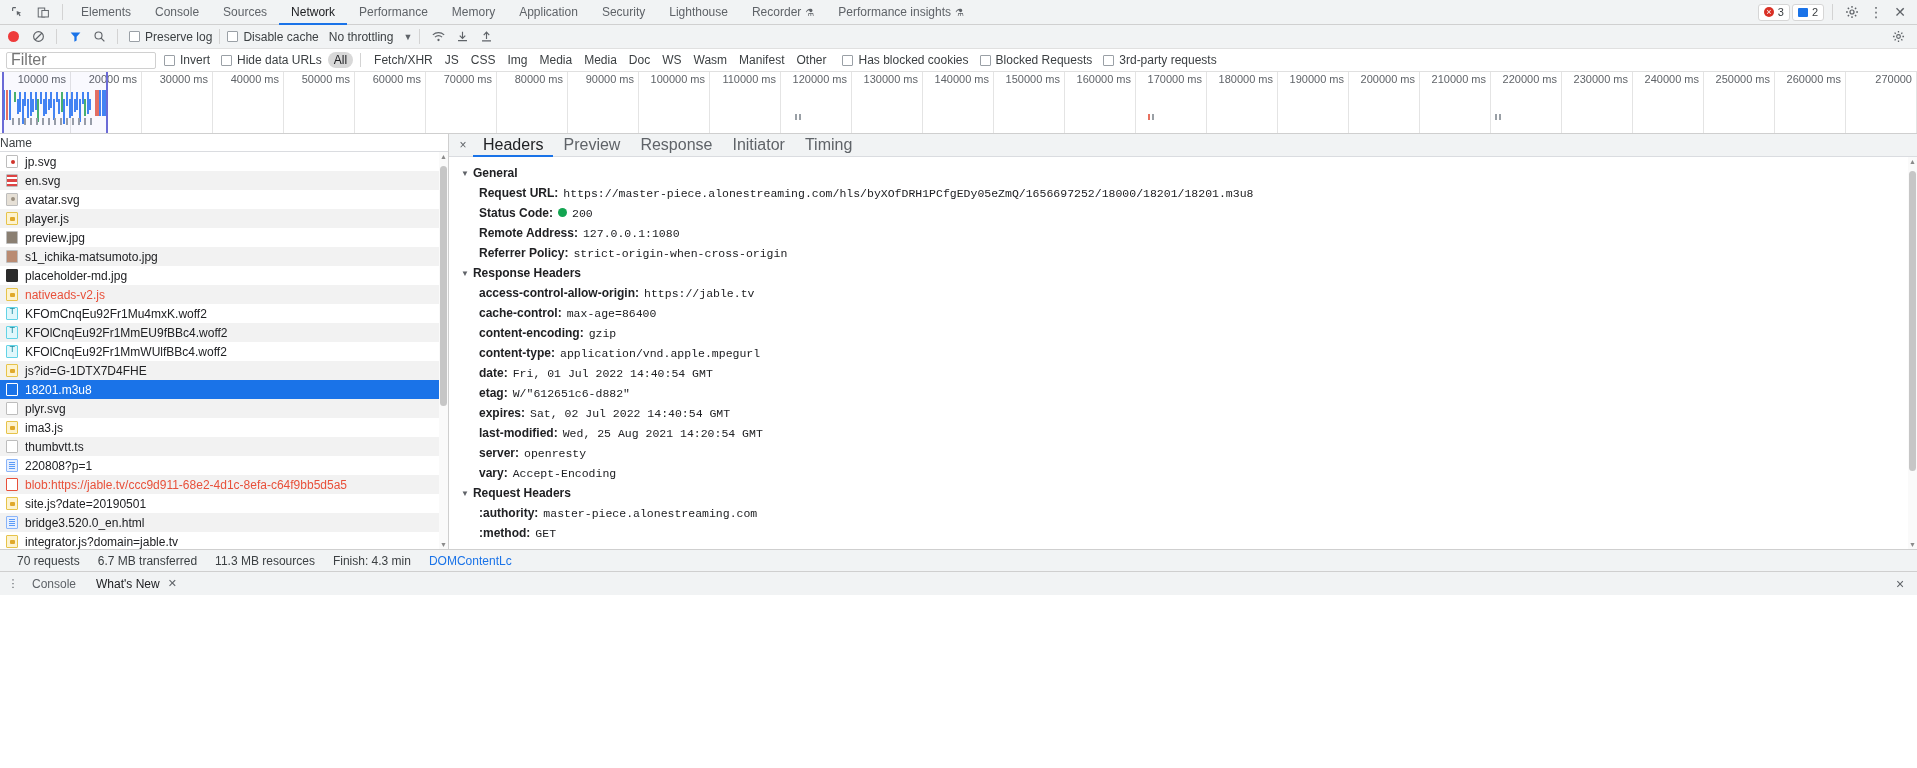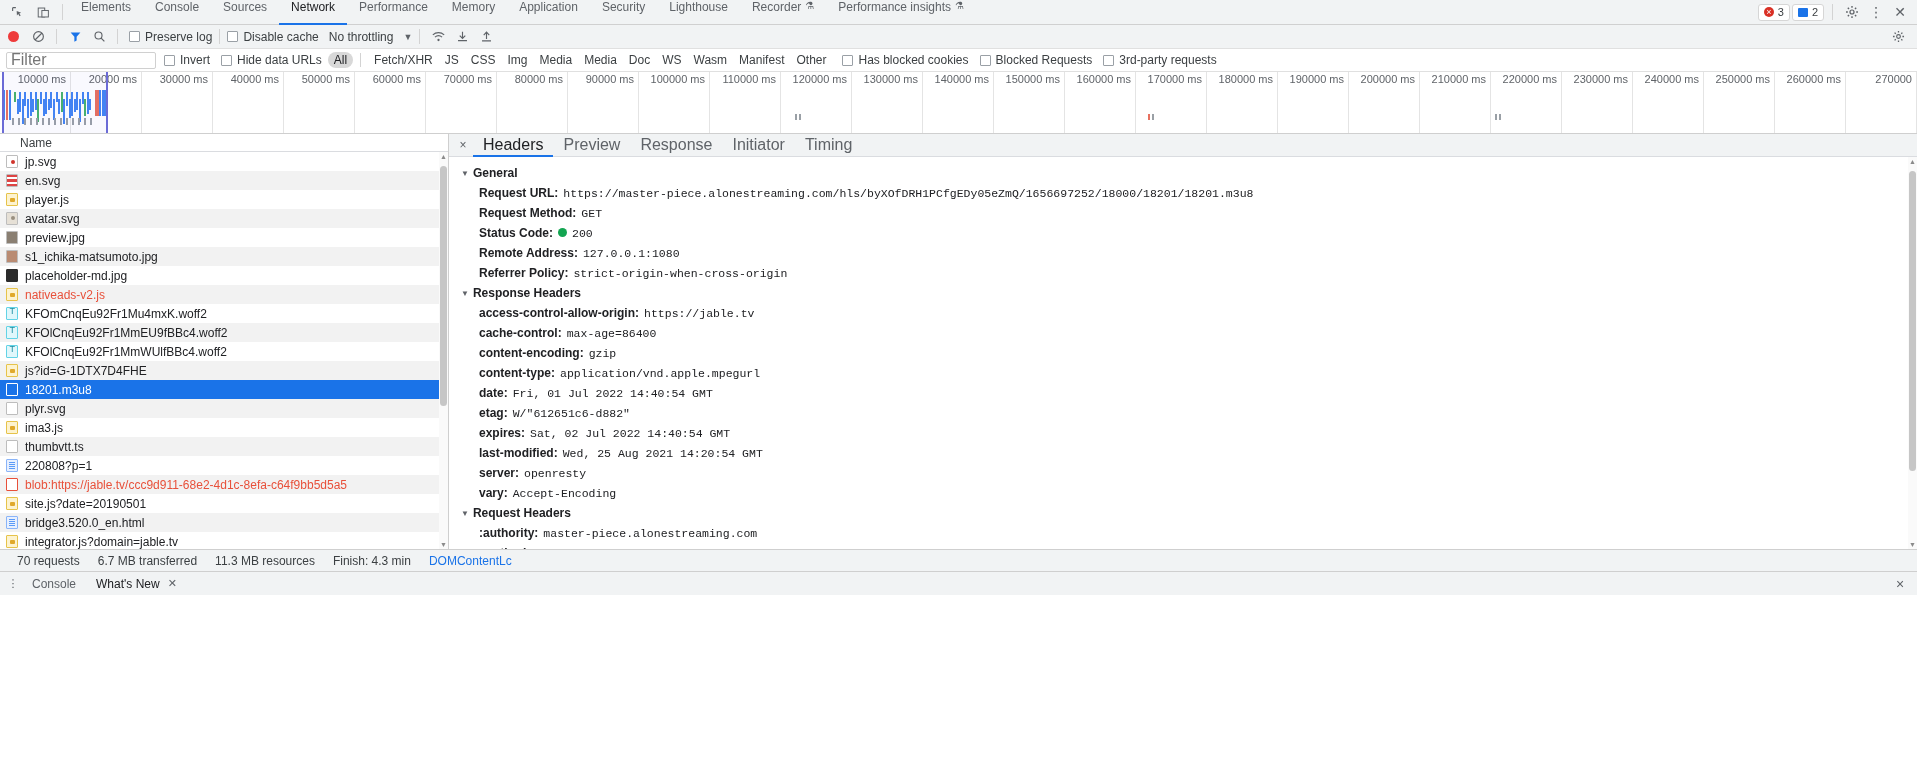--- a/index.html
+++ b/index.html
@@ -18,21 +18,21 @@
     background:#f1f3f4; border-bottom:1px solid #d0d0d0;
     padding-left:4px;
   }
   .tb-icon {
     width:26px; height:24px; display:flex; align-items:center; justify-content:center;
     color:#5f6368;
   }
   .tb-sep { width:1px; height:16px; background:#d3d3d3; margin:0 6px; }
   .maintabs { display:flex; align-items:stretch; height:25px; }
   .mtab {
-    padding:0 12px; display:flex; height:25px;
+    padding:0 12px; display:flex; align-items:center; height:25px;
     color:#5f6368; font-size:12px; white-space:nowrap;
   }
   .mtab.active { color:#202124; box-shadow: inset 0 -2px 0 #1a73e8; }
   .mtab .flask { font-size:10px; margin-left:4px; }
   .topbar-right { margin-left:auto; display:flex; align-items:center; padding-right:6px; gap:2px;}
   .badge {
     display:flex; align-items:center; gap:4px; border:1px solid #d6d6d6;
     border-radius:3px; padding:1px 5px; height:17px; background:#fff; font-size:11px; color:#3c4043;
   }
   .dot-err { width:10px;height:10px;border-radius:50%;background:#d93025;display:inline-block;position:relative;}
@@ -84,21 +84,21 @@
   .bar.t { background:#9aa0a6; }
   .selwin {
     position:absolute; top:0; bottom:0; border-left:2px solid #6b6bd6; border-right:2px solid #6b6bd6;
     background:rgba(100,100,220,0.04);
   }
 
   
   .split { display:flex; height:415px; }
   .leftpane { width:449px; border-right:1px solid #cfcfcf; display:flex; flex-direction:column; background:#fff; position:relative;}
   .nameheader {
-    height:18px; font-size:12px; color:#3c4043; padding:2px 0 0 20px;
+    height:18px; font-size:12px; color:#3c4043; padding:2px 0 0 0;
     border-bottom:1px solid #dadce0; background:#fff;
   }
   .rowlist { flex:1; overflow:hidden; position:relative; }
   .row {
     height:19px; display:flex; align-items:center; gap:7px; padding-left:6px;
     font-size:12px; color:#202124; white-space:nowrap; overflow:hidden;
   }
   .row:nth-child(even) { background:#f2f2f2; }
   .row.sel { background:#1a73e8; color:#fff; }
   .row.err { color:#e8503a; }
@@ -448,26 +448,26 @@
     <div class="rowlist" id="rowlist">
         <div class="row">
           <span class="fic jp"></span>
           <span>jp.svg</span>
         </div>
         <div class="row">
           <span class="fic en"></span>
           <span>en.svg</span>
         </div>
         <div class="row">
+          <span class="fic avatar"></span>
+          <span>avatar.svg</span>
+        </div>
+        <div class="row">
           <span class="fic js"></span>
           <span>player.js</span>
-        </div>
-        <div class="row">
-          <span class="fic avatar"></span>
-          <span>avatar.svg</span>
         </div>
         <div class="row">
           <span class="fic pv"></span>
           <span>preview.jpg</span>
         </div>
         <div class="row">
           <span class="fic s1"></span>
           <span>s1_ichika-matsumoto.jpg</span>
         </div>
         <div class="row">
@@ -552,24 +552,20 @@
     <div class="hbody" id="hbody">
         <div class="sect">
           <span class="tri">▼</span>
           <span>General</span>
         </div>
         <div class="hrow">
           <span class="hk">Request URL:</span>
           <span class="hv">https://master-piece.alonestreaming.com/hls/byXOfDRH1PCfgEDy05eZmQ/1656697252/18000/18201/18201.m3u8</span>
         </div>
         <div class="hrow">
-          <span class="hk">Request Method:</span>
-          <span class="hv">GET</span>
-        </div>
-        <div class="hrow">
           <span class="hk">Status Code:</span>
           <span class="greendot"></span>
           <span class="hv">200</span>
         </div>
         <div class="hrow">
           <span class="hk">Remote Address:</span>
           <span class="hv">127.0.0.1:1080</span>
         </div>
         <div class="hrow">
           <span class="hk">Referrer Policy:</span>

